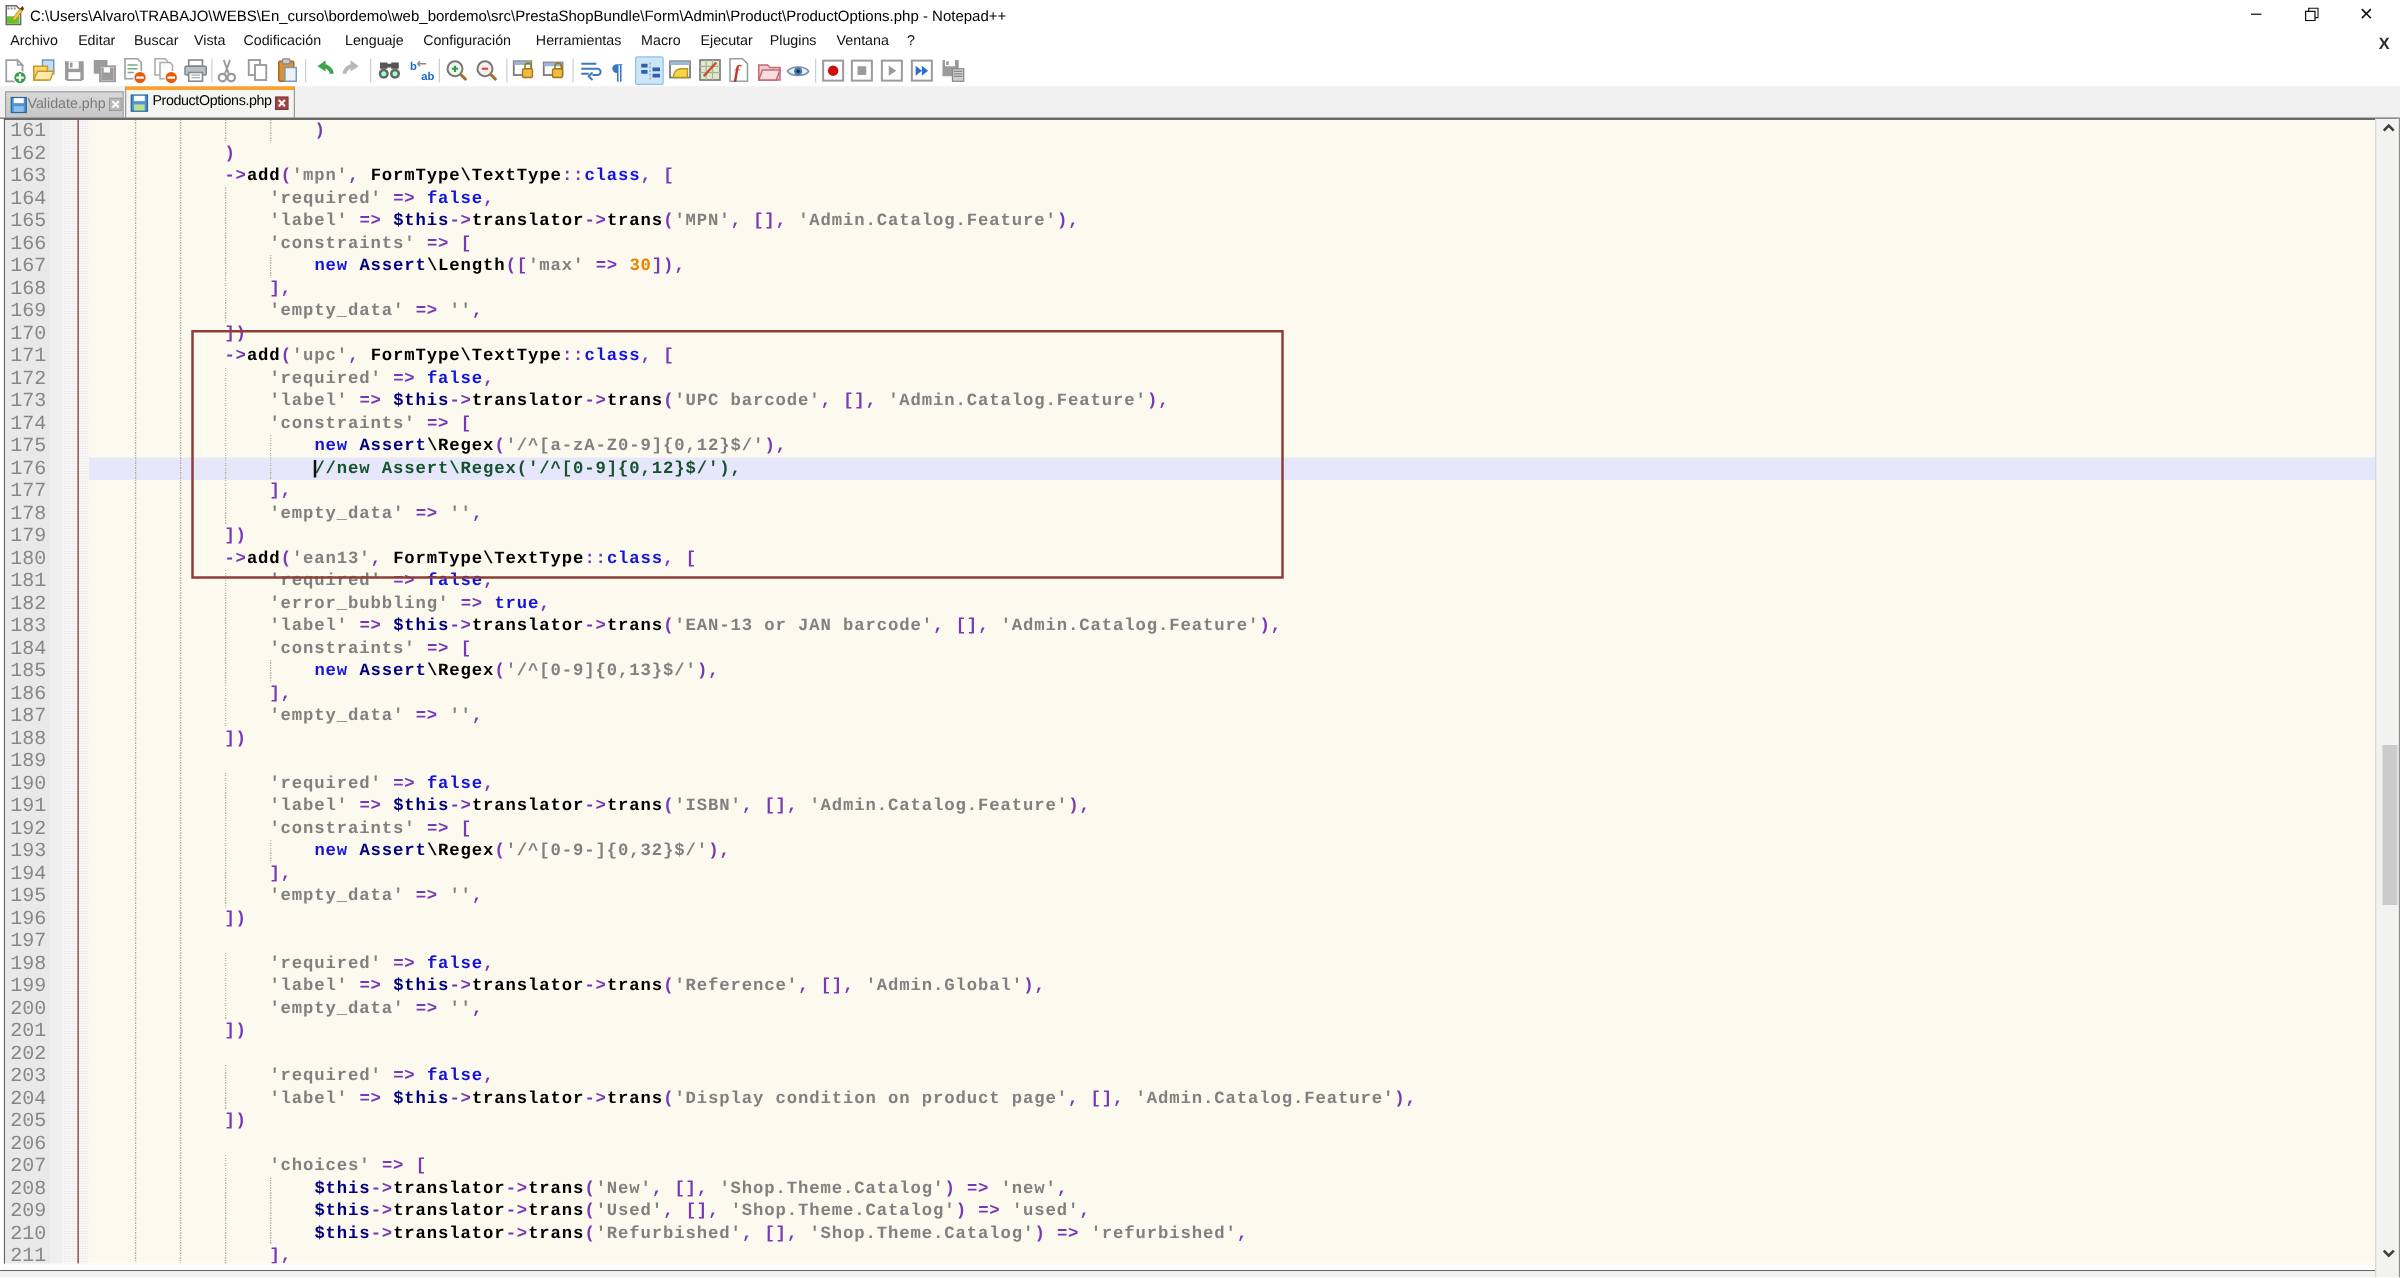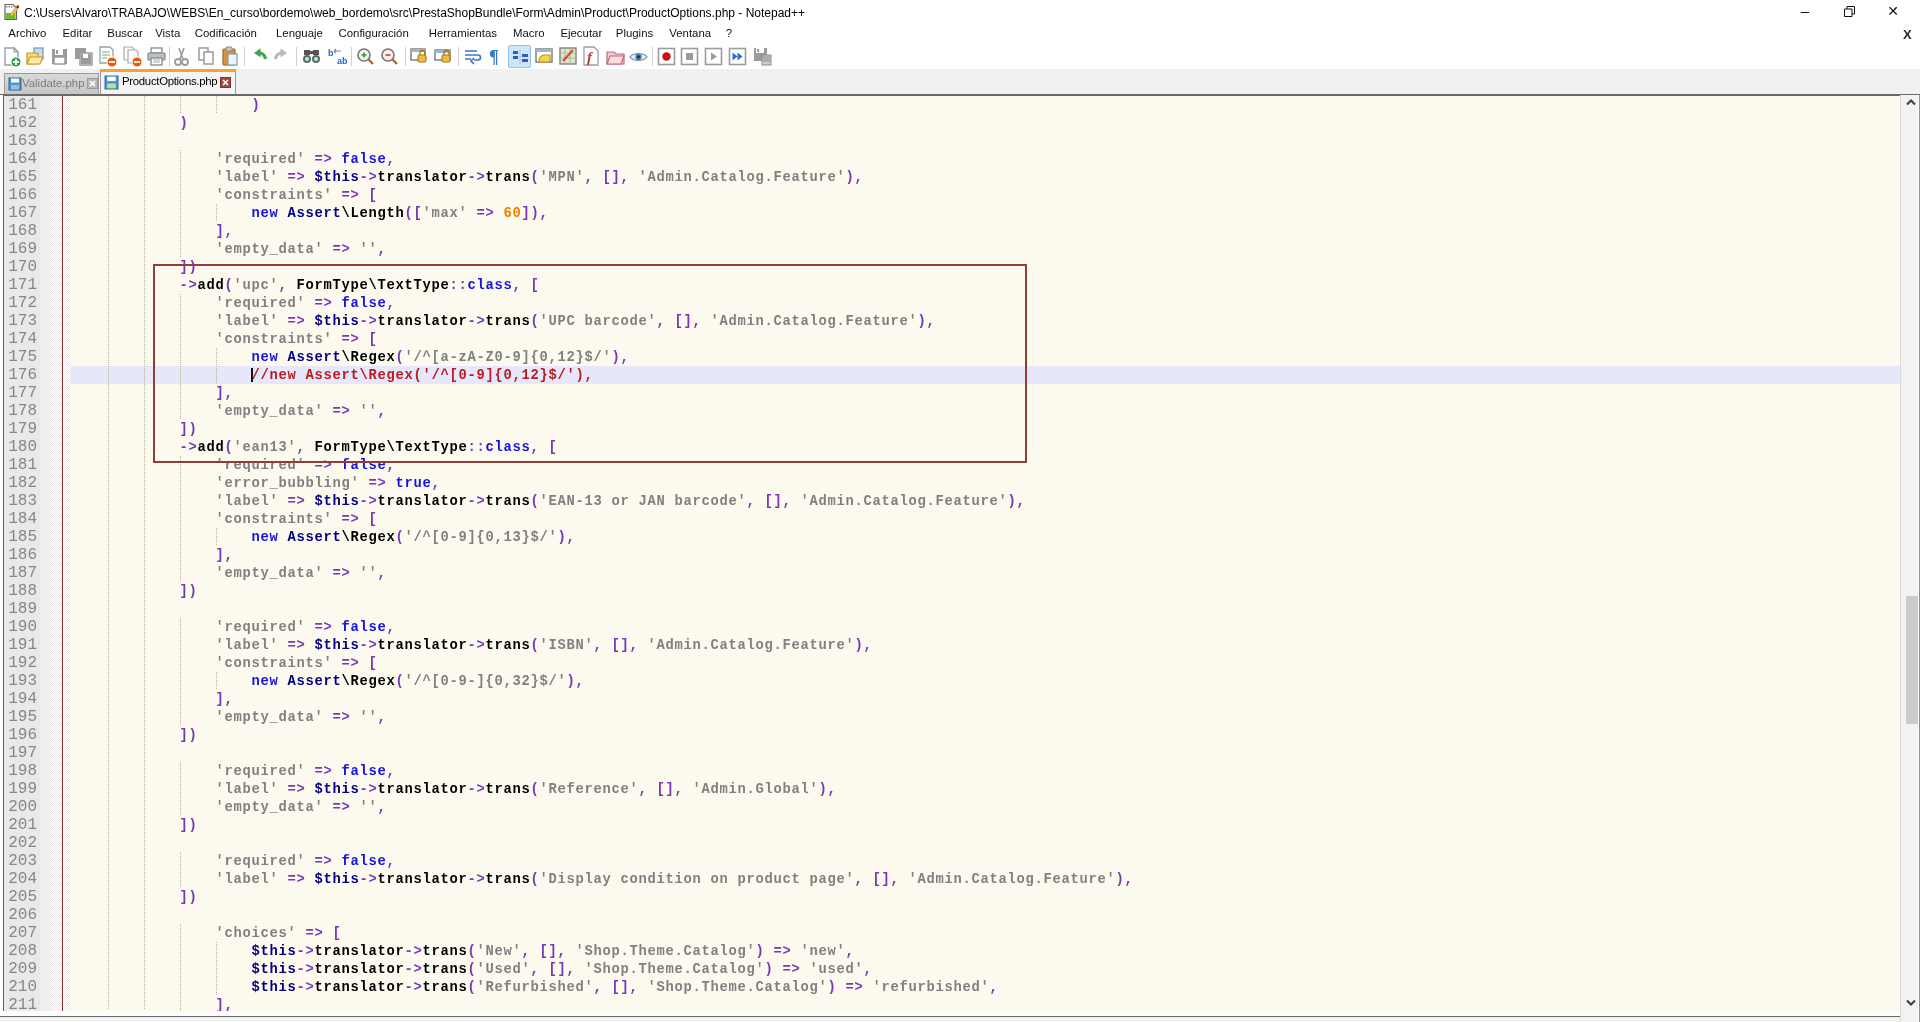--- a/index.html
+++ b/index.html
@@ -19,21 +19,21 @@
 .tab2{position:absolute;left:100px;top:0;width:136px;height:25px;background:#f4f4f3;border:1px solid #9a9a9a;border-bottom:none;border-top:3px solid #f7a233}
 .tab2 .txt{position:absolute;left:21px;top:2.8px;font-size:11.4px;letter-spacing:-0.3px;color:#000}
 .tabico{position:absolute;left:3px;top:3px}
 .tx{position:absolute;top:4px;width:11px;height:11px}
 #editor{position:absolute;left:0;top:96px;width:1902px;height:914.5px;background:#fcfaef;overflow:hidden}
 #lnmargin{position:absolute;left:4px;top:0;width:36px;height:100%;background:#e9e9e9}
 #bmargin{position:absolute;left:40px;top:0;width:9.5px;height:100%;background:#efefef}#foldmargin{position:absolute;left:49.5px;top:0;width:21px;height:100%;background-image:repeating-conic-gradient(#ffffff 0% 25%,#efe9e9 0% 50%);background-size:2px 2px}#lborder{position:absolute;left:2.5px;top:95px;width:1px;height:921px;background:#5f5f5f}#lwhite{position:absolute;left:0;top:95px;width:2.5px;height:927px;background:#fff}#topborder{position:absolute;left:0;top:94px;width:1920px;height:2px;background:#696969}
 #redline{position:absolute;left:61.7px;top:0;width:1.6px;height:100%;background:#7d3535}
 .ln{position:absolute;left:4px;width:33px;height:18px;font-family:"Liberation Mono",monospace;font-size:16px;line-height:18px;color:#878787;text-align:right}
 .r{position:absolute;left:71.5px;height:18px;font-family:"Liberation Mono",monospace;font-weight:bold;font-size:13.8px;letter-spacing:0.72px;line-height:18px;color:#000;white-space:pre;transform:translateY(1.2px)}
-.r .o{color:#7837b8}.r .s{color:#808080}.r .k{color:#1414dd}.r .n{color:#000080}.r .c{color:#b91c1c}.r .m{color:#ee8000}
+.r .o{color:#7837b8}.r .s{color:#808080}.r .k{color:#1414dd}.r .n{color:#000080}.r .c{color:#14532d}.r .m{color:#ee8000}
 #hl{position:absolute;left:70.8px;top:270px;width:1829.5px;height:18px;background:#e7e7fb}
 .g{position:absolute;width:1px;height:18px;background-image:repeating-linear-gradient(to bottom,#b5b1a3 0 1px,transparent 1px 2px)}
 .gf{position:absolute;top:0;width:1px;height:914px;background-image:repeating-linear-gradient(to bottom,#b5b1a3 0 1px,transparent 1px 2px)}
 #caret{position:absolute;left:251px;top:272px;width:1.6px;height:14px;background:#111}
 #redbox{position:absolute;left:153px;top:168px;width:874px;height:199px;border:2px solid #8e3e36}
 #vscroll{position:absolute;left:1900.4px;top:95px;width:19.6px;height:927px;background:#f2f2f1;border-left:1px solid #d8d8d8}
 #vthumb{position:absolute;left:4.6px;top:501px;width:13px;height:128px;background:#cbcbcb}
 #hscroll{position:absolute;left:0;top:1016.5px;width:1902px;height:5.5px;background:#f2f2f1}
 #botline{position:absolute;left:0;top:1015.5px;width:1902px;height:1px;background:#696969}
 #botwhite{position:absolute;left:2.5px;top:1010.5px;width:1899.5px;height:5px;background:#fdfdfd}
@@ -312,24 +312,25 @@
 <div class="g" style="left:179.5px;top:828.00px"></div>
 <div class="g" style="left:179.5px;top:846.00px"></div>
 <div class="g" style="left:215.5px;top:846.00px"></div>
 <div class="g" style="left:179.5px;top:864.00px"></div>
 <div class="g" style="left:215.5px;top:864.00px"></div>
 <div class="g" style="left:179.5px;top:882.00px"></div>
 <div class="g" style="left:215.5px;top:882.00px"></div>
 <div class="g" style="left:179.5px;top:900.00px"></div>
 <div class="r" style="top:0.00px"><span>                    </span><span class="o">)</span></div>
 <div class="r" style="top:18.00px"><span>            </span><span class="o">)</span></div>
+<div class="r" style="top:36.00px"><span>            </span><span class="o">-&gt;</span><span>add</span><span class="o">(</span><span class="s">'mpn'</span><span class="o">,</span><span> </span><span>FormType\TextType</span><span class="o">::</span><span class="k">class</span><span class="o">,</span><span> </span><span class="o">[</span></div>
 <div class="r" style="top:54.00px"><span>                </span><span class="s">'required'</span><span> </span><span class="o">=&gt;</span><span> </span><span class="k">false</span><span class="o">,</span></div>
 <div class="r" style="top:72.00px"><span>                </span><span class="s">'label'</span><span> </span><span class="o">=&gt;</span><span> </span><span class="n">$this</span><span class="o">-&gt;</span><span>translator</span><span class="o">-&gt;</span><span>trans</span><span class="o">(</span><span class="s">'MPN'</span><span class="o">,</span><span> </span><span class="o">[]</span><span class="o">,</span><span> </span><span class="s">'Admin.Catalog.Feature'</span><span class="o">)</span><span class="o">,</span></div>
 <div class="r" style="top:90.00px"><span>                </span><span class="s">'constraints'</span><span> </span><span class="o">=&gt;</span><span> </span><span class="o">[</span></div>
-<div class="r" style="top:108.00px"><span>                    </span><span class="k">new</span><span> </span><span class="n">Assert</span><span>\Length</span><span class="o">([</span><span class="s">'max'</span><span> </span><span class="o">=&gt;</span><span> </span><span class="m">60</span><span class="o">])</span><span class="o">,</span></div>
+<div class="r" style="top:108.00px"><span>                    </span><span class="k">new</span><span> </span><span class="n">Assert</span><span>\Length</span><span class="o">([</span><span class="s">'max'</span><span> </span><span class="o">=&gt;</span><span> </span><span class="m">30</span><span class="o">])</span><span class="o">,</span></div>
 <div class="r" style="top:126.00px"><span>                </span><span class="o">]</span><span class="o">,</span></div>
 <div class="r" style="top:144.00px"><span>                </span><span class="s">'empty_data'</span><span> </span><span class="o">=&gt;</span><span> </span><span class="s">''</span><span class="o">,</span></div>
 <div class="r" style="top:162.00px"><span>            </span><span class="o">])</span></div>
 <div class="r" style="top:180.00px"><span>            </span><span class="o">-&gt;</span><span>add</span><span class="o">(</span><span class="s">'upc'</span><span class="o">,</span><span> </span><span>FormType\TextType</span><span class="o">::</span><span class="k">class</span><span class="o">,</span><span> </span><span class="o">[</span></div>
 <div class="r" style="top:198.00px"><span>                </span><span class="s">'required'</span><span> </span><span class="o">=&gt;</span><span> </span><span class="k">false</span><span class="o">,</span></div>
 <div class="r" style="top:216.00px"><span>                </span><span class="s">'label'</span><span> </span><span class="o">=&gt;</span><span> </span><span class="n">$this</span><span class="o">-&gt;</span><span>translator</span><span class="o">-&gt;</span><span>trans</span><span class="o">(</span><span class="s">'UPC barcode'</span><span class="o">,</span><span> </span><span class="o">[]</span><span class="o">,</span><span> </span><span class="s">'Admin.Catalog.Feature'</span><span class="o">)</span><span class="o">,</span></div>
 <div class="r" style="top:234.00px"><span>                </span><span class="s">'constraints'</span><span> </span><span class="o">=&gt;</span><span> </span><span class="o">[</span></div>
 <div class="r" style="top:252.00px"><span>                    </span><span class="k">new</span><span> </span><span class="n">Assert</span><span>\Regex</span><span class="o">(</span><span class="s">'/^[a-zA-Z0-9]{0,12}$/'</span><span class="o">)</span><span class="o">,</span></div>
 <div class="r" style="top:270.00px"><span>                    </span><span class="c">//new Assert\Regex('/^[0-9]{0,12}$/'),</span></div>
 <div class="r" style="top:288.00px"><span>                </span><span class="o">]</span><span class="o">,</span></div>

